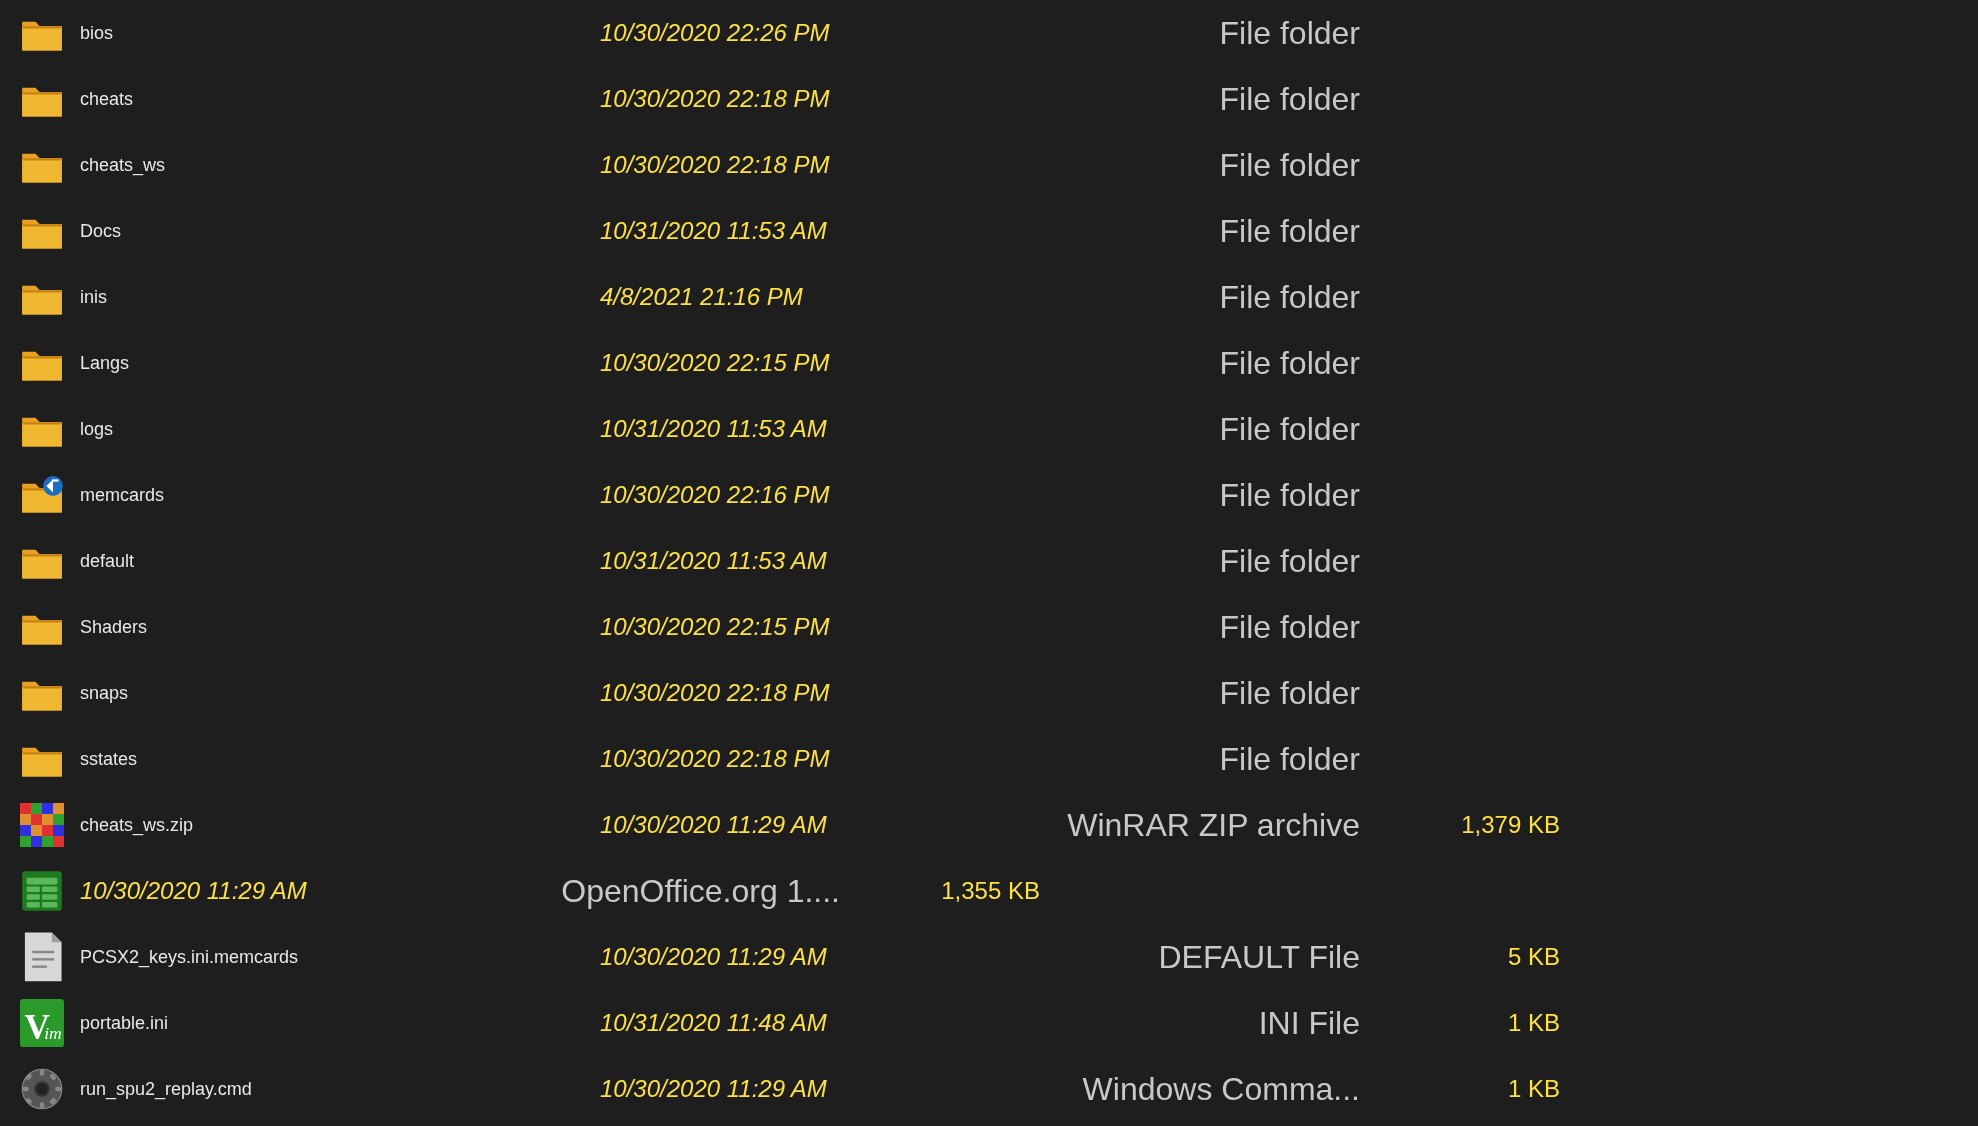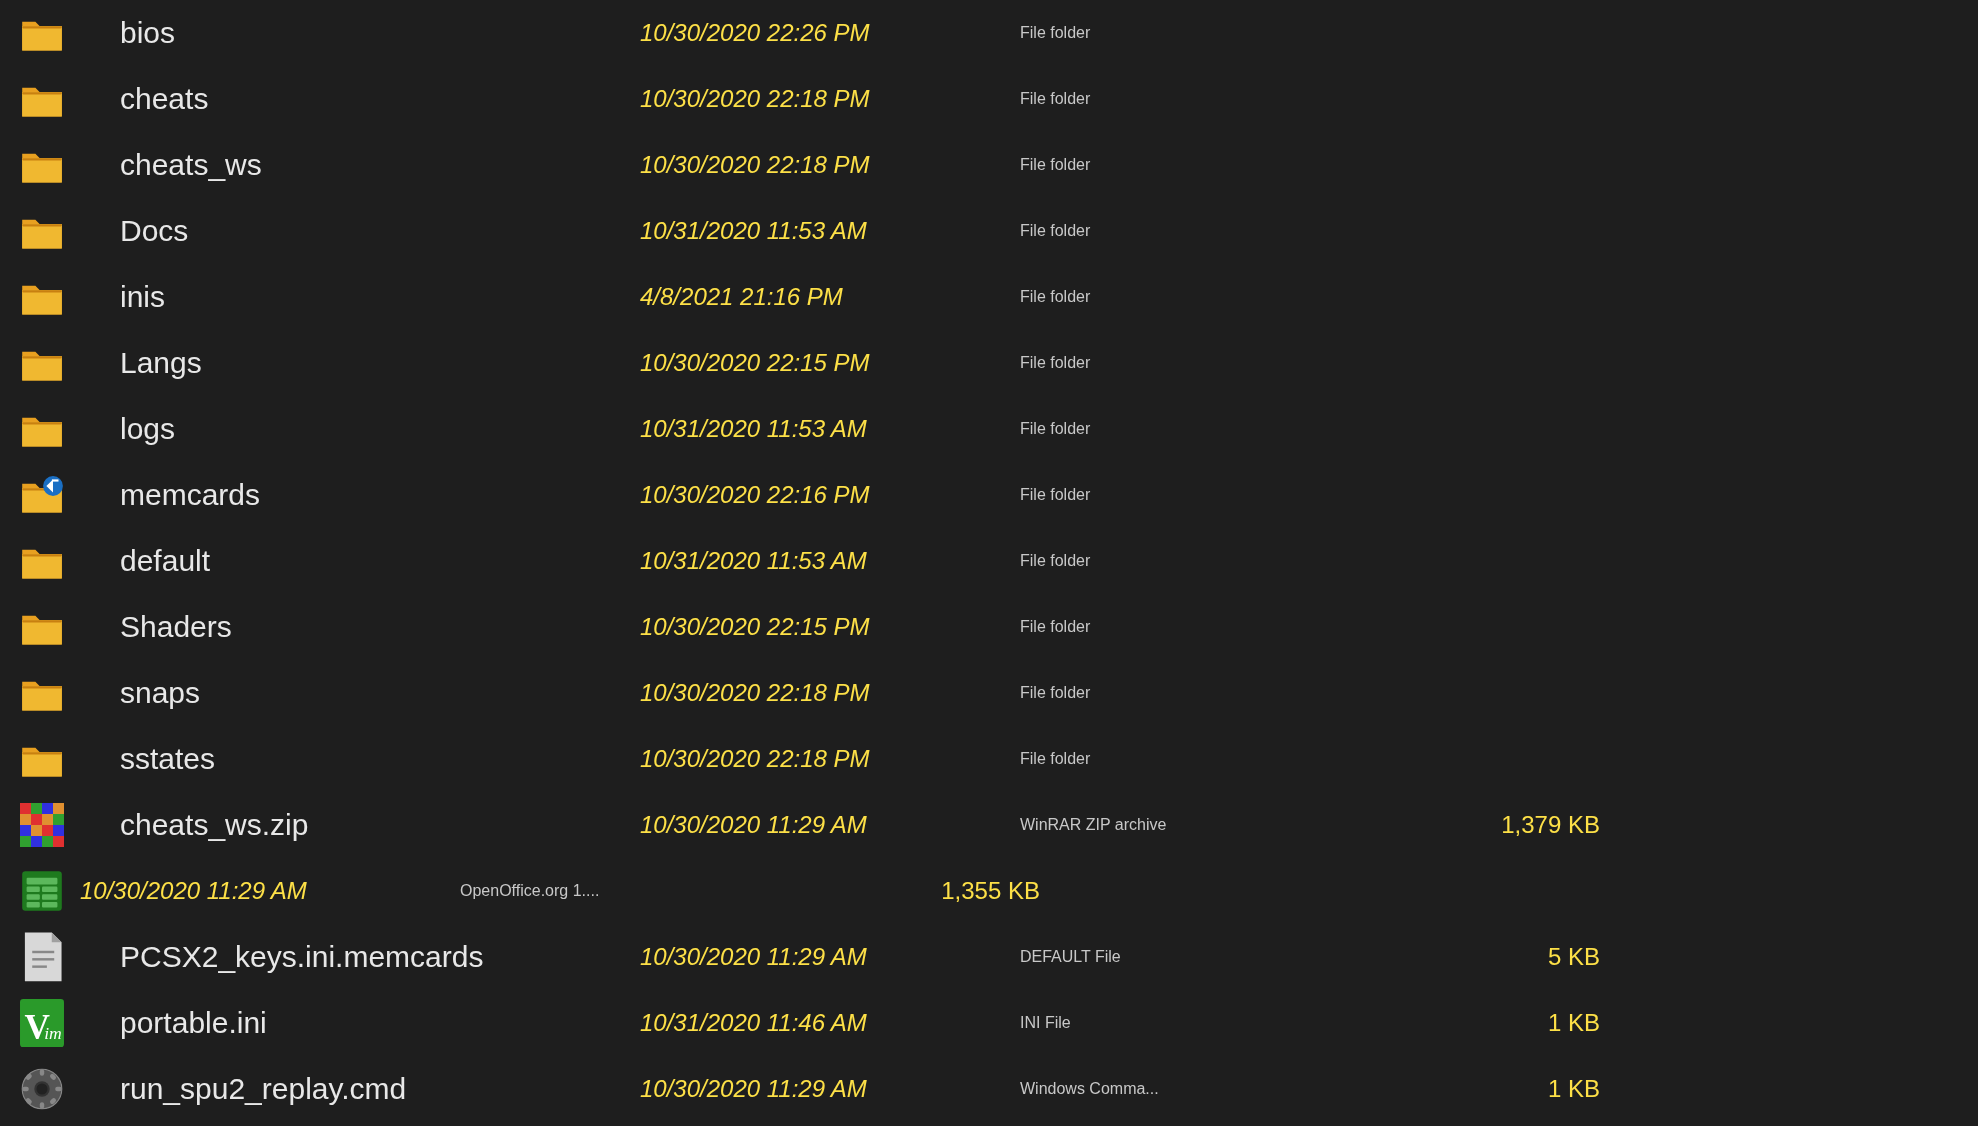--- a/index.html
+++ b/index.html
@@ -38,41 +38,41 @@
       margin-right: 16px;
       flex-shrink: 0;
       display: flex;
       align-items: center;
       justify-content: center;
       font-size: 36px;
     }
 
     .file-name {
       flex: 0 0 520px;
-      font-size: 30px;
+      font-size: 18px;
       color: #e8e8e8;
       white-space: nowrap;
       overflow: hidden;
       text-overflow: ellipsis;
-      margin-left: 40px;
     }
 
     .file-date {
       flex: 0 0 380px;
       font-size: 24px;
       color: #fde047;
       white-space: nowrap;
       font-style: italic;
     }
 
     .file-type {
       flex: 0 0 380px;
-      font-size: 16px;
+      font-size: 32px;
       color: #c8c8c8;
       white-space: nowrap;
+      text-align: right;
     }
 
     .file-size {
       flex: 0 0 200px;
       font-size: 24px;
       color: #fde047;
       text-align: right;
       white-space: nowrap;
     }
   </style>
@@ -300,21 +300,21 @@
     </div>
     <div class="file-row">
       <div class="file-icon">
         <svg viewBox="0 0 40 44" xmlns="http://www.w3.org/2000/svg">
       <rect x="0" y="0" width="40" height="44" rx="3" fill="#2a9a2a"></rect>
       <text x="4" y="36" font-family="serif" font-size="32" font-weight="bold" fill="white">V</text>
       <text x="22" y="36" font-family="serif" font-size="16" font-style="italic" fill="white">im</text>
     </svg>
       </div>
       <div class="file-name">portable.ini</div>
-      <div class="file-date">10/31/2020 11:46 AM</div>
+      <div class="file-date">10/31/2020 11:48 AM</div>
       <div class="file-type">INI File</div>
       <div class="file-size">1 KB</div>
     </div>
     <div class="file-row">
       <div class="file-icon">
         <svg viewBox="0 0 40 40" xmlns="http://www.w3.org/2000/svg">
       <circle cx="20" cy="20" r="18" fill="#555" stroke="#888" stroke-width="1"></circle>
       <circle cx="20" cy="20" r="7" fill="#333"></circle>
       <g fill="#888">
         <rect x="18" y="2" width="4" height="6" rx="2"></rect>

